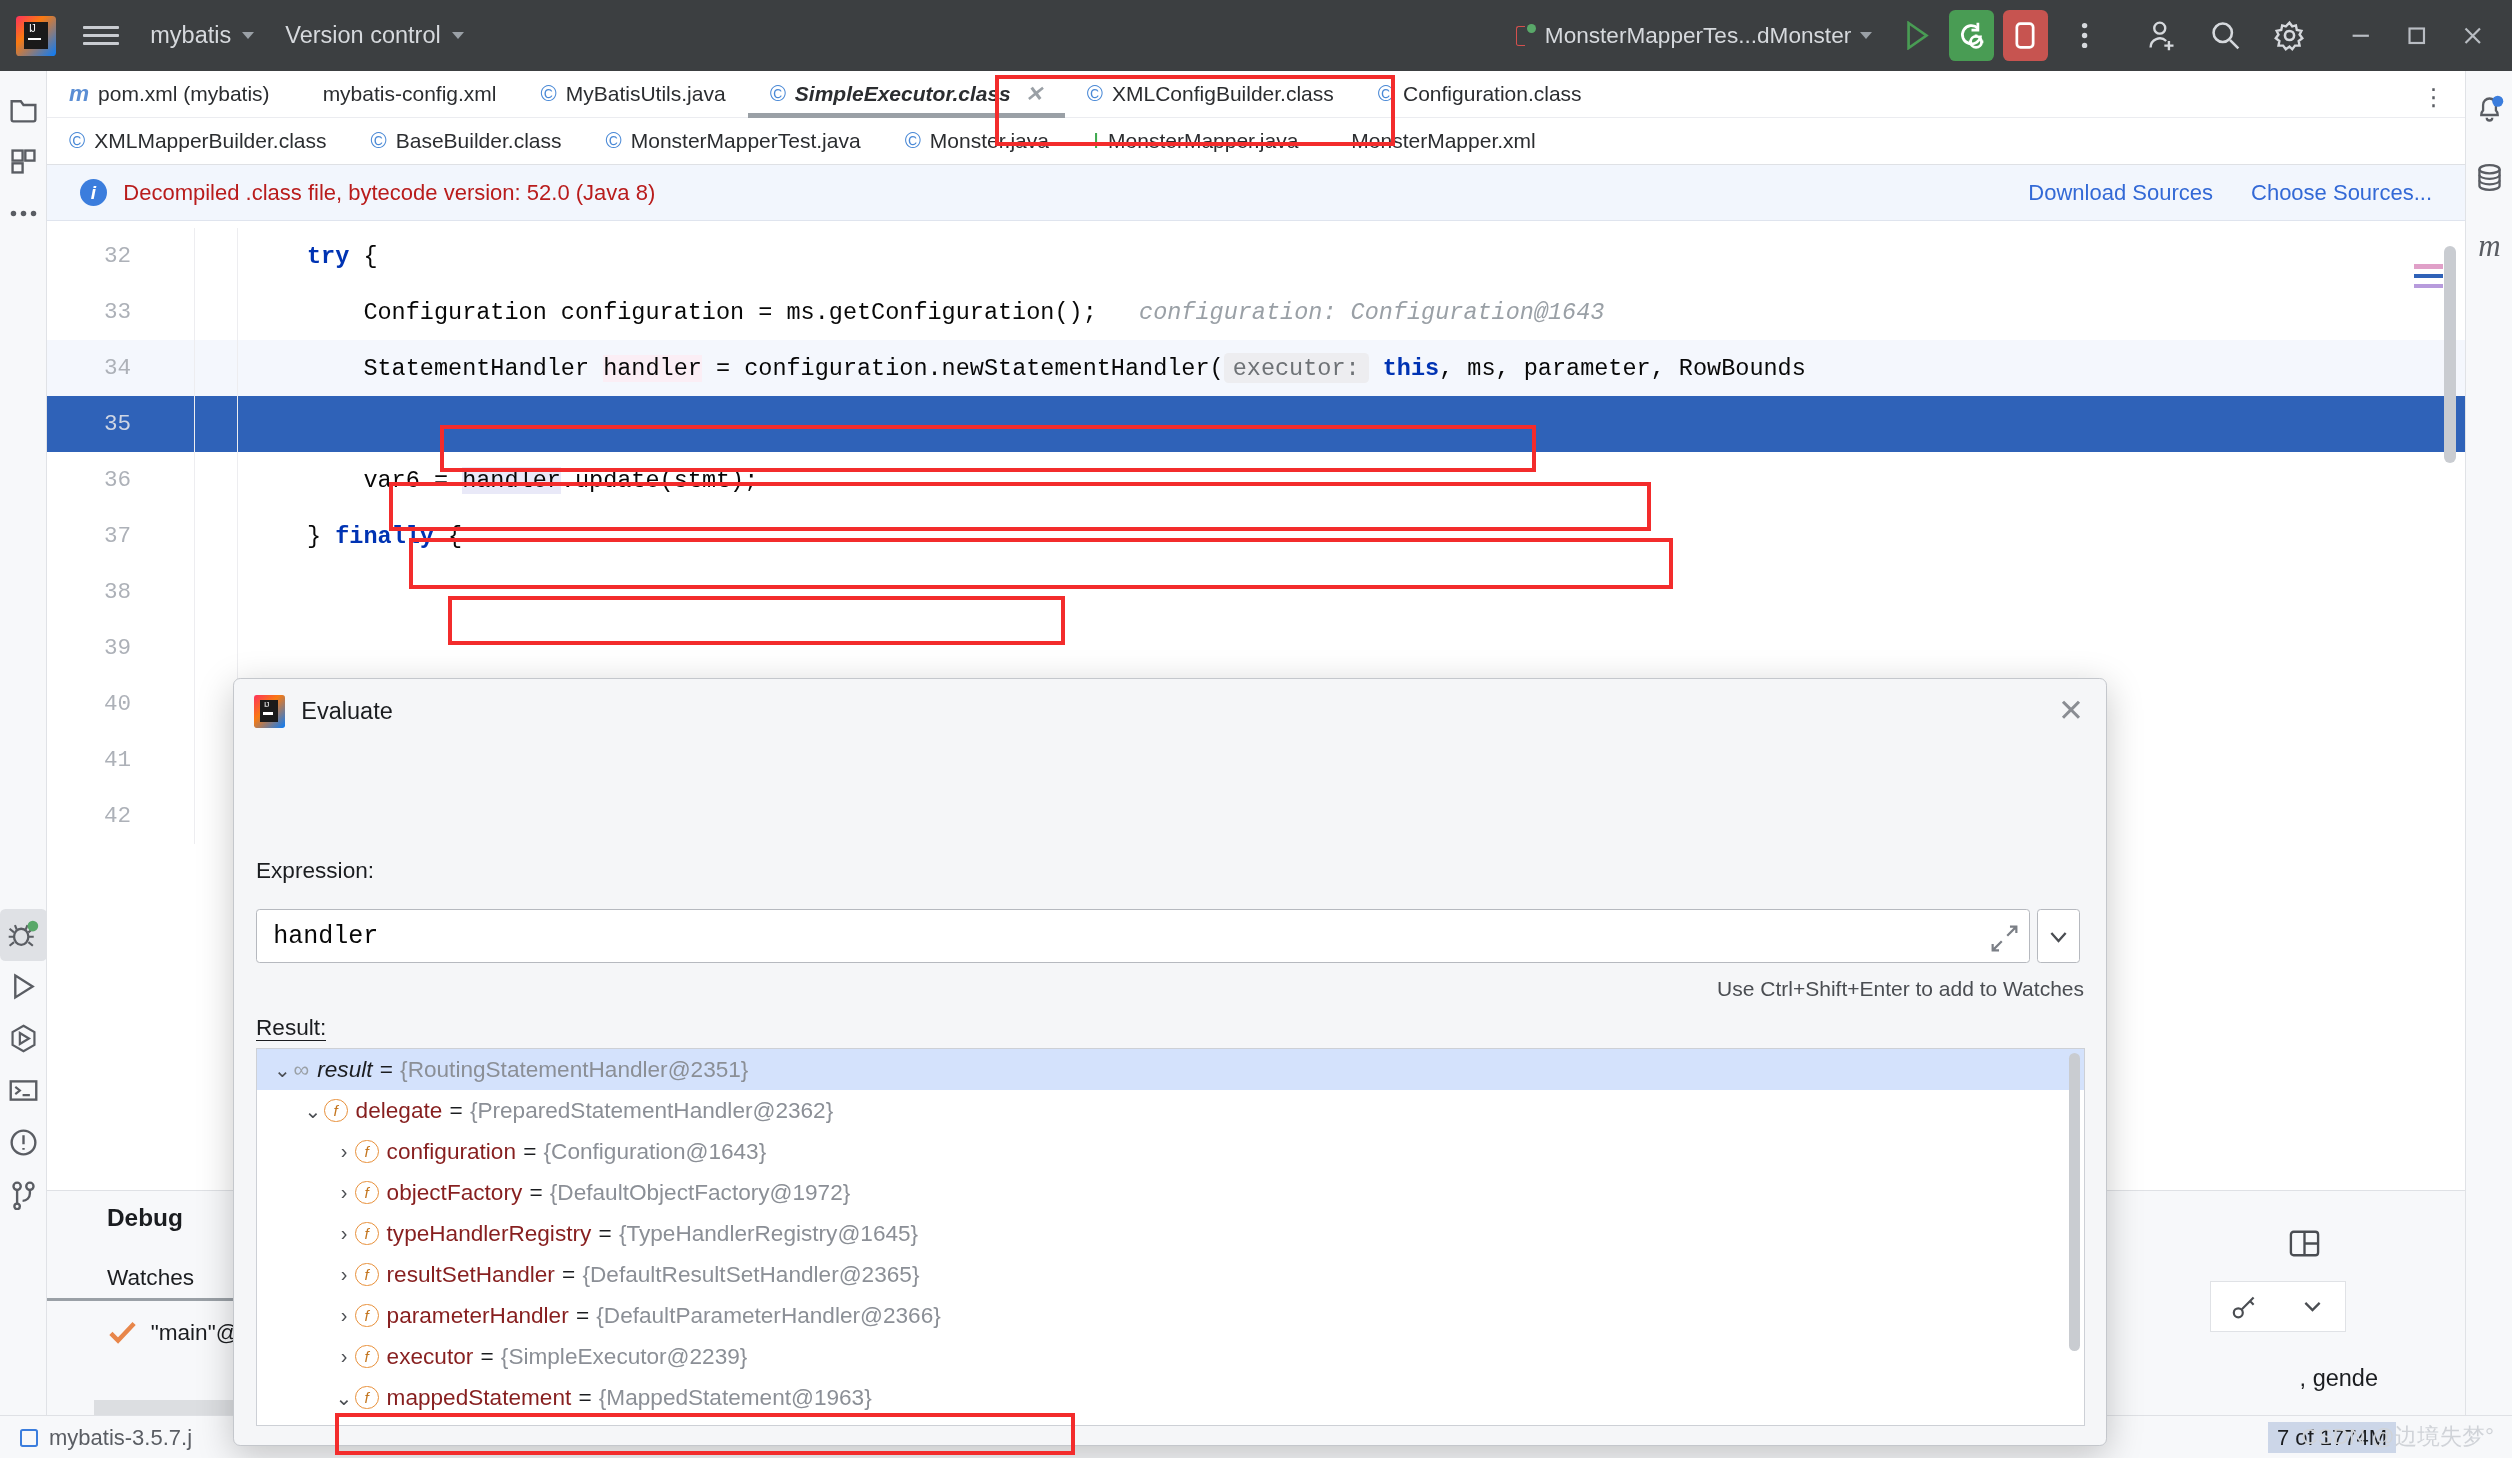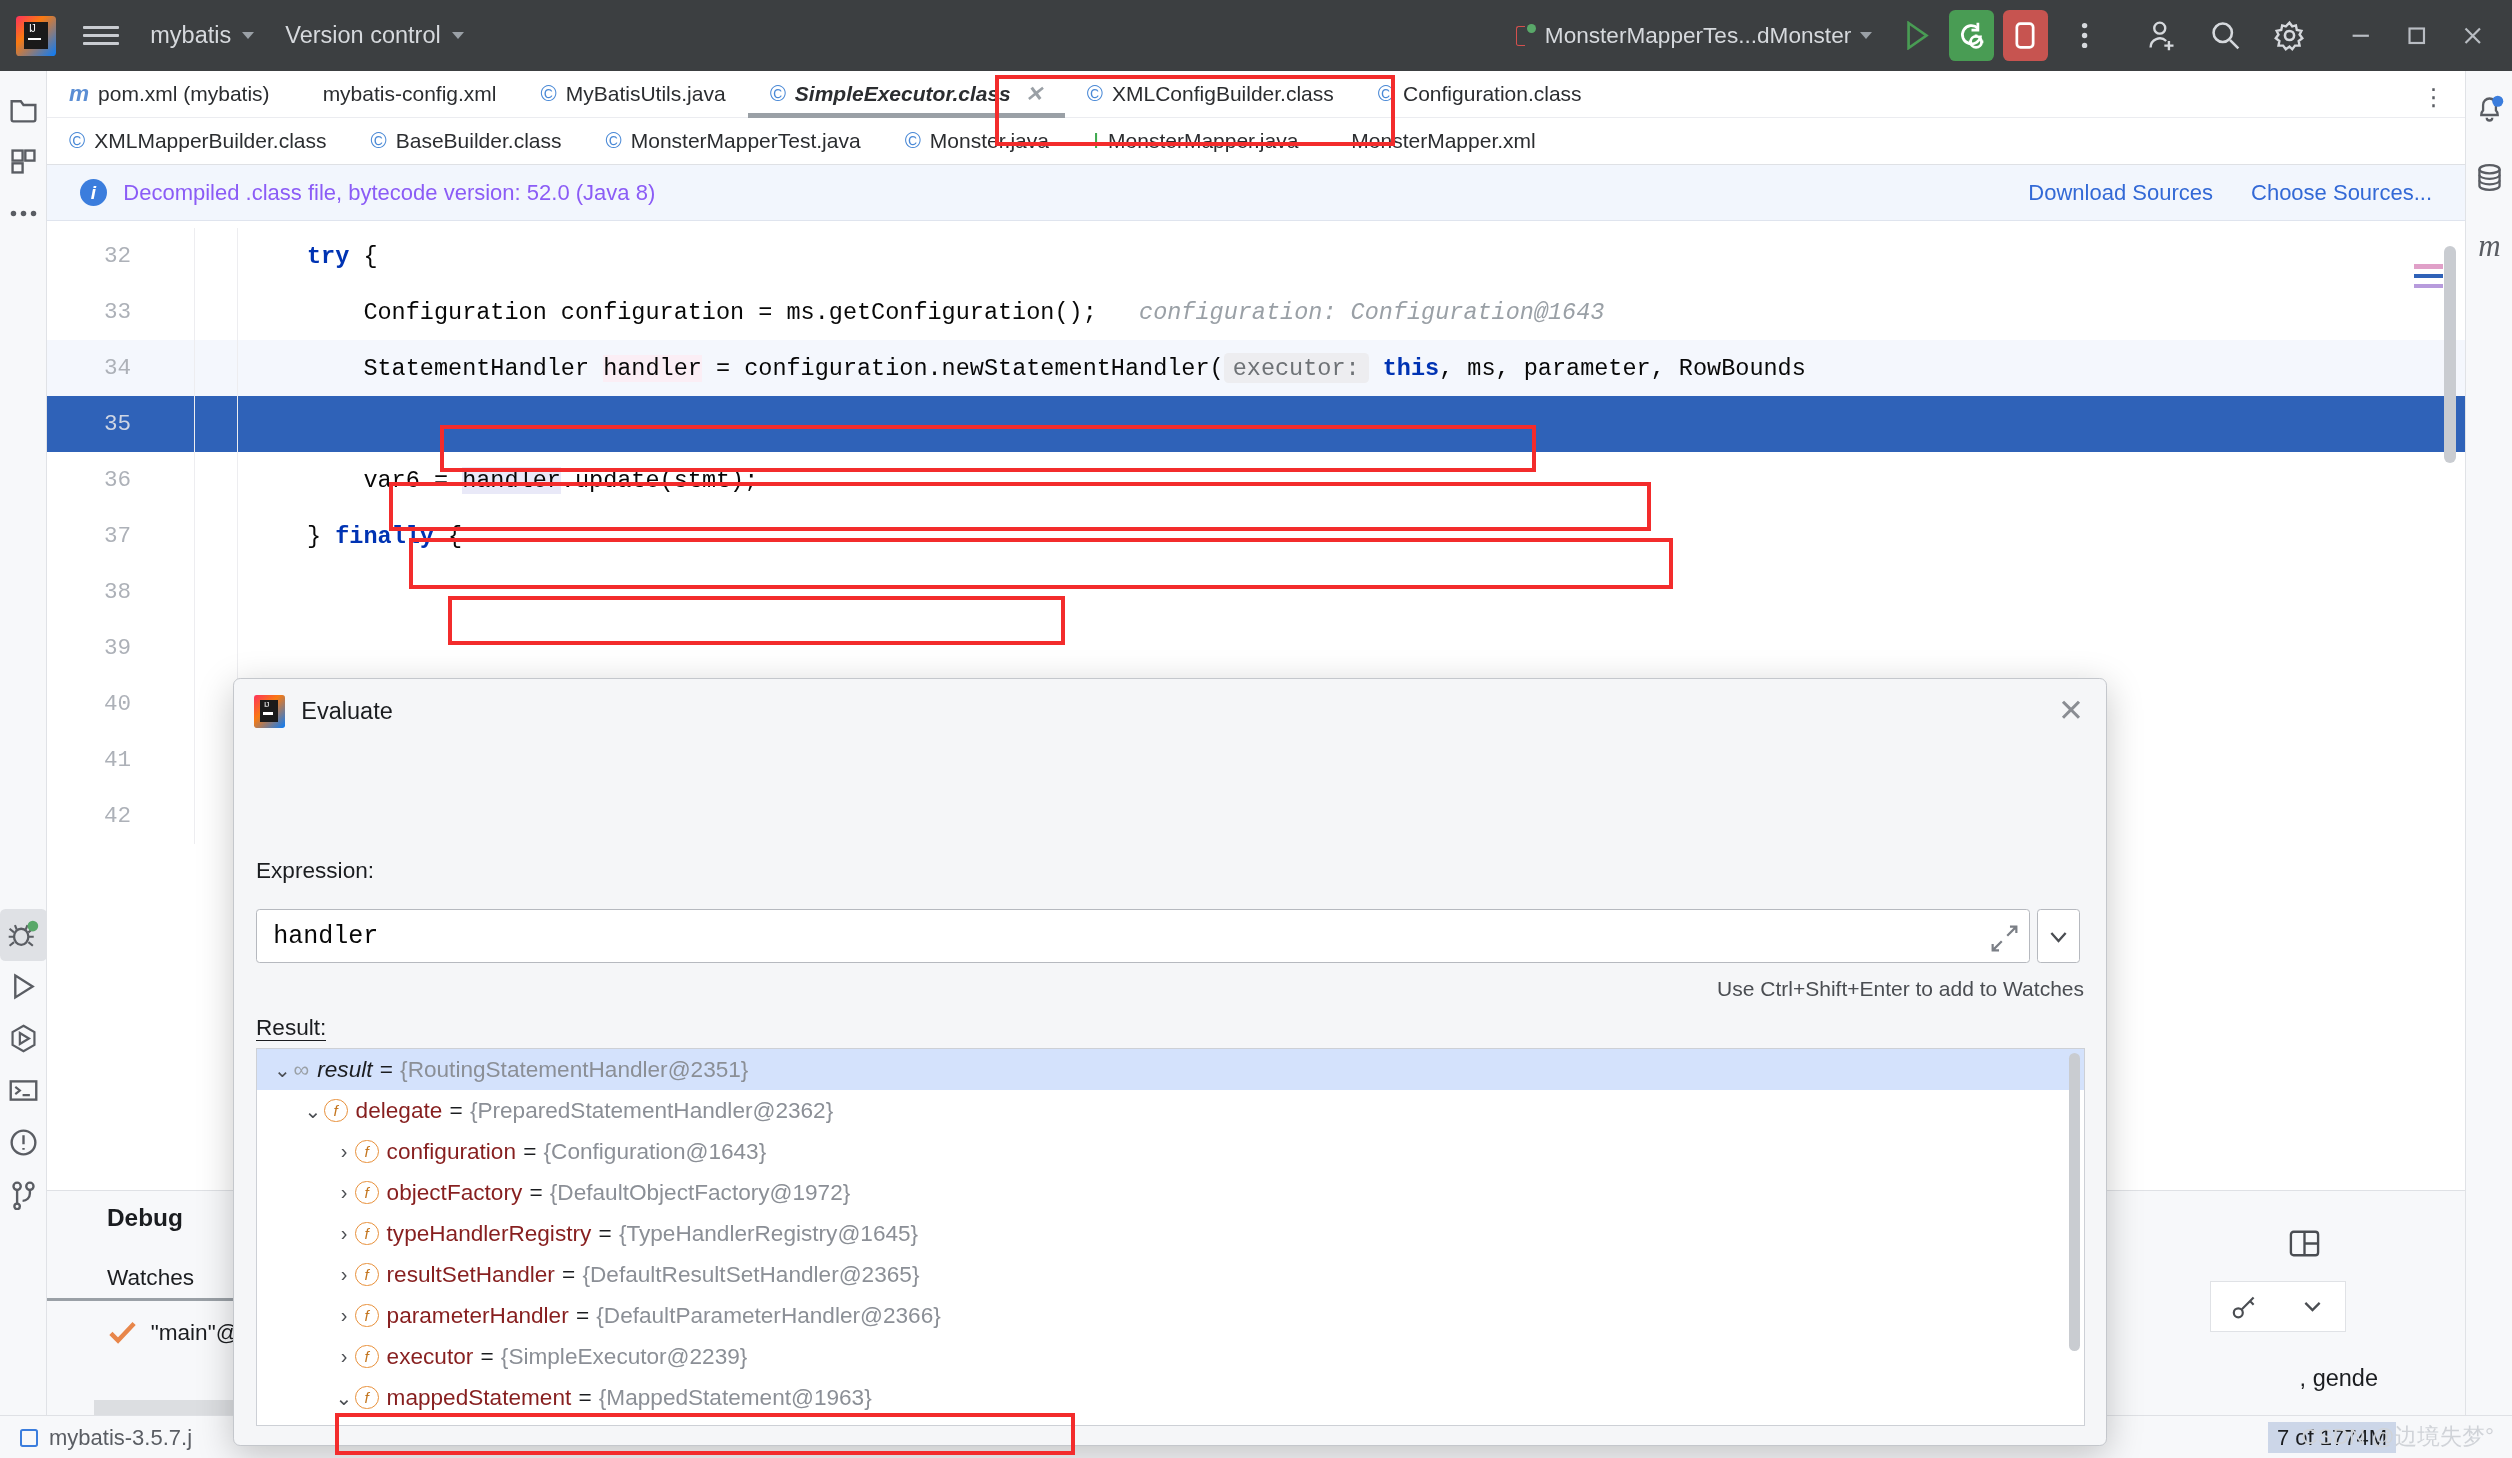--- a/index.html
+++ b/index.html
@@ -63,21 +63,21 @@
   .activeunderline { position:absolute; left:0; bottom:0; width:100%; height:4.5px; background:#9aa0a6;}
 
   
   .redbox { position:absolute; border:4.5px solid #f32c2c; pointer-events:none; z-index:40; }
 
   
   .notifbar { position:absolute; left:47px; top:165px; width:2418px; height:56px; background:#f2f6fd;
     border-bottom:0.9px solid #dfe4ee; display:flex; align-items:center; }
   .notif-i { width:27px;height:27px;border-radius:50%;background:#3b7ddd;color:#fff;font-size:19px;font-weight:700;
     display:flex;align-items:center;justify-content:center; margin-left:33px; font-style:italic;}
-  .notif-t { margin-left:16.3px; font-size:22px; color:#8b5cf6; }
+  .notif-t { margin-left:16.3px; font-size:22px; color:#b91c1c; }
   .notif-links { margin-left:auto; margin-right:33px; display:flex; gap:38px; }
   .notif-links a { color:#3369d6; font-size:22px; text-decoration:none; cursor:pointer;}
 
   
   .editor { position:absolute; left:47px; top:221px; width:2418px; height:969px; background:#ffffff; overflow:hidden;}
   .codeline { position:relative; height:56px; display:flex; align-items:center; font-family:"Liberation Mono", monospace; font-size:23.5px;}
   .lnum { width:95px; text-align:right; color:#adb1b8; font-size:22.6px; padding-right:11px; flex:none;}
   .gut1 { width:52px; flex:none; height:56px;}
   .gut2 { width:43px; flex:none; height:56px; border-left:0.9px solid #ededf0;}
   .gut3 { width:45px; flex:none; height:56px; border-left:0.9px solid #ededf0;}

